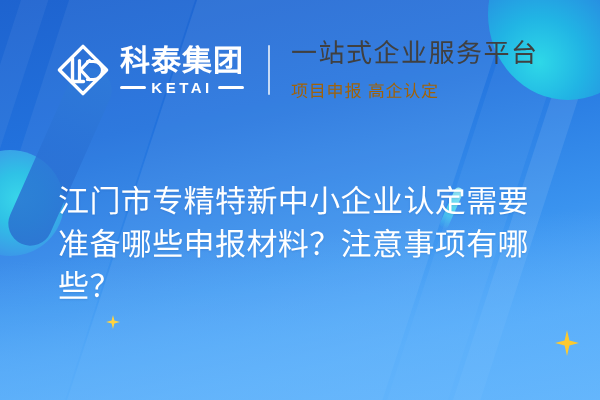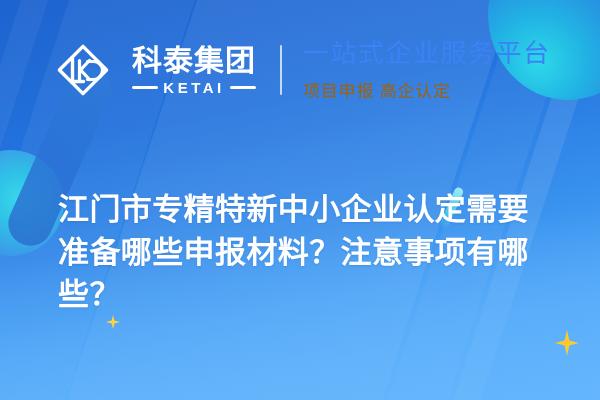--- a/index.html
+++ b/index.html
@@ -124,21 +124,21 @@
     width: 600px;
     height: 140px;
     display: flex;
     align-items: center;
     padding-left: 56px;
     box-sizing: border-box;
   }
   .logo-lockup {
     display: flex;
     align-items: center;
-    gap: 22px;
+    gap: 10px;
   }
   .logo-mark {
     width: 54px;
     height: 54px;
     flex: 0 0 54px;
   }
   .logo-words {
     display: flex;
     flex-direction: column;
     align-items: center;
@@ -177,45 +177,45 @@
     margin: 0 21px 0 24px;
     background: rgba(255,255,255,0.72);
     border-radius: 1px;
   }
   .tagline {
     display: flex;
     flex-direction: column;
     justify-content: center;
   }
   .tagline-main {
-    color: #3b82f6;
+    color: #404040;
     font-size: 26px;
     font-weight: 400;
     letter-spacing: 1.5px;
     white-space: nowrap;
     line-height: 1.2;
   }
   .tagline-sub {
     color: #a16207;
     font-size: 17px;
     font-weight: 400;
     letter-spacing: 0.8px;
     white-space: nowrap;
     margin-top: 7px;
   }
 
   
   .headline {
     position: absolute;
     left: 58px;
-    top: 168px;
+    top: 160px;
     width: 498px;
     color: #ffffff;
     font-size: 31px;
-    font-weight: 700;
+    font-weight: 400;
     line-height: 1.38;
     letter-spacing: 0.4px;
     text-shadow: 0 1px 2px rgba(20,70,150,0.18);
   }
 </style>
 </head>
 <body>
 
 <div id="banner">
 

